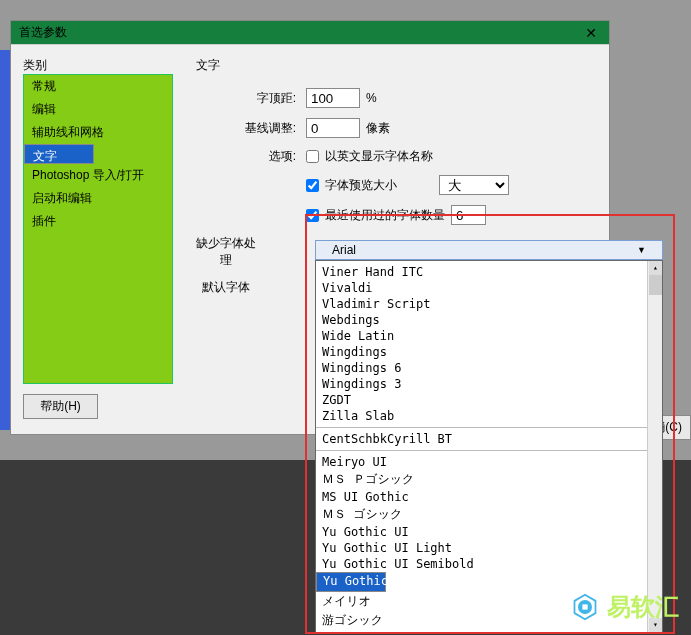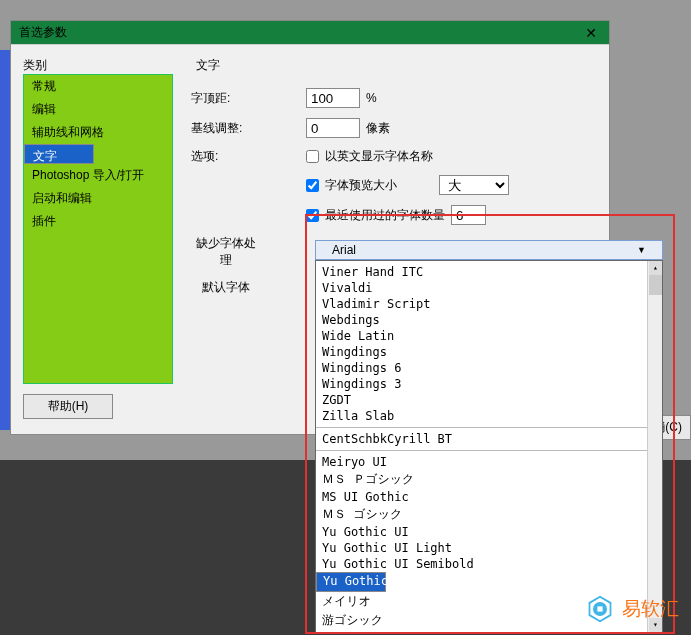--- a/index.html
+++ b/index.html
@@ -9,45 +9,45 @@
 .dialog{position:absolute;left:10px;top:20px;width:600px;height:415px;background:#f0f0f0;border:1px solid #888}
 .titlebar{height:24px;background:#15803d;border-bottom:1px solid #ccc;display:flex;align-items:center;padding:0 8px}
 .titlebar .title{flex:1}
 .titlebar .close{font-size:14px;width:20px;text-align:center;cursor:pointer}
 .body{display:flex;padding:12px;gap:18px;height:calc(100% - 24px);position:relative}
 .left{width:150px}
 .cat-label{margin-bottom:0}
 .cat-list{border:1px solid #22c55e;background:#84cc16;height:310px}
 .cat-list .item{padding:3px 8px;cursor:pointer}
 .cat-list .item.sel{background:#1a62c8;color:#fff}
-.help-btn{margin-top:10px;padding:3px 0;width:90px;border:1px solid #888;background:#e8e8e8;text-align:center;cursor:pointer}
+.help-btn{margin-top:10px;padding:3px 0;width:75px;border:1px solid #888;background:#e8e8e8;text-align:center;cursor:pointer}
 .right{flex:1}
 .section-title{margin-bottom:14px;padding-left:5px}
 .row{display:flex;align-items:center;margin-bottom:10px}
-.row .lbl{width:115px;padding-right:10px}
+.row .lbl{width:115px;text-align:right;padding-right:10px}
 .row .lbl2{width:80px;text-align:center;padding-right:10px}
 .ctl-area{display:flex;align-items:center;gap:6px}
 .inp{border:1px solid #888;background:#fff;padding:2px 4px;width:54px;height:20px}
 .chk{width:13px;height:13px}
 .sel{border:1px solid #888;background:#fff;height:20px;width:70px;padding:0 4px}
 .redbox{position:absolute;left:305px;top:214px;width:370px;height:420px;border:2px solid #e03030;pointer-events:none;z-index:5}
 .cancel-btn{position:absolute;right:0px;top:415px;padding:3px 8px;border:1px solid #888;background:#e8e8e8;cursor:pointer;z-index:3}
 .combo{position:absolute;left:315px;top:240px;width:348px;height:20px;border:1px solid #7a9fd4;background:#e6edf7;display:flex;align-items:center;padding:0 16px;z-index:4;cursor:pointer}
 .combo .arrow{margin-left:auto;font-size:9px}
 .dropdown{position:absolute;left:315px;top:260px;width:348px;height:373px;background:#fff;border:1px solid #666;z-index:4;overflow:hidden;font-family:"SimSun",monospace}
 .dropdown .group{border-bottom:1px solid #bbb;padding:3px 0}
 .dropdown .group:last-child{border-bottom:none}
 .dropdown .opt{padding:1px 6px;cursor:pointer;white-space:nowrap}
 .dropdown .opt.sel{background:#1a62c8;color:#fff}
 .dropdown .scrollbar{position:absolute;right:0;top:0;width:15px;height:100%;background:#eee;border-left:1px solid #ccc}
 .dropdown .thumb{position:absolute;top:0;left:1px;width:13px;height:20px;background:#ccc}
 .dropdown .sarrow{position:absolute;left:1px;width:13px;height:14px;background:#ddd;text-align:center;font-size:8px;line-height:14px}
 .watermark{position:absolute;right:12px;bottom:12px;display:flex;align-items:center;gap:8px;color:#fff;z-index:10}
 .wm-icon{width:28px;height:28px}
-.wm-text{font-size:19px;font-weight:normal;color:#f97316}
+.wm-text{font-size:24px;font-weight:bold;color:#bef264}
 </style>
 </head>
 <body>
 
 <div class="bg-gray"></div>
 <div class="blue-edge"></div>
 
 <div class="dialog">
   <div class="titlebar">
     <span class="title">首选参数</span>

